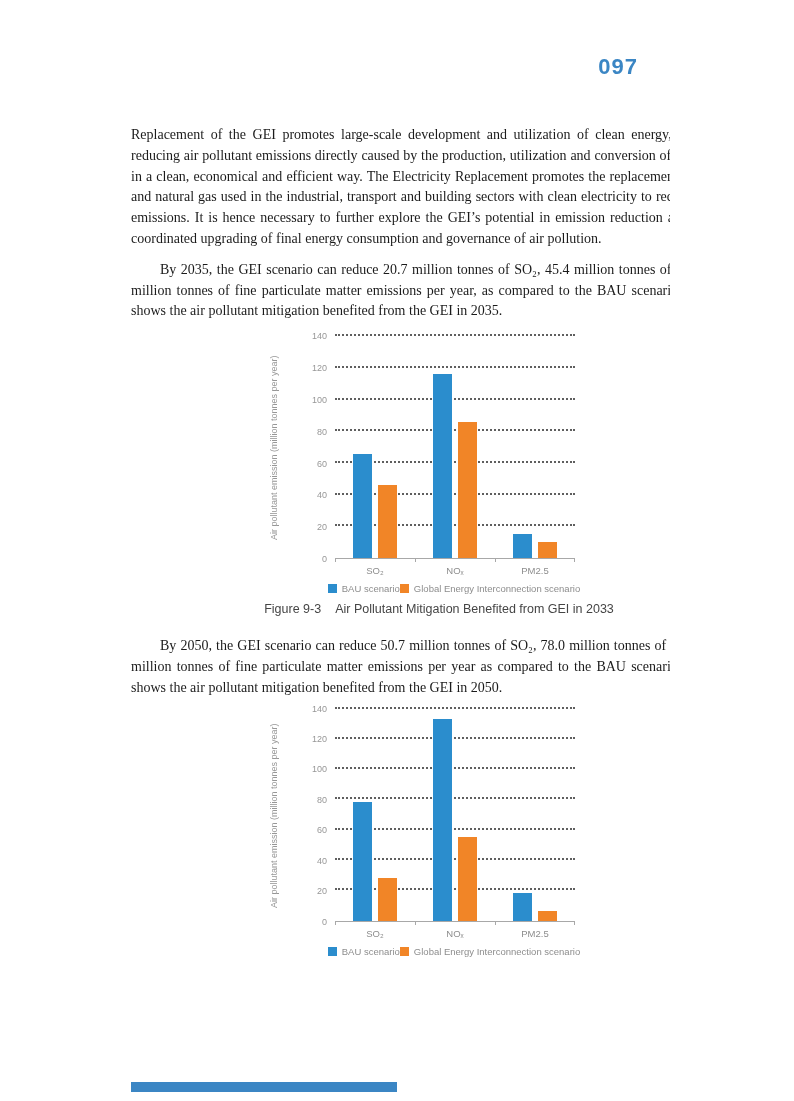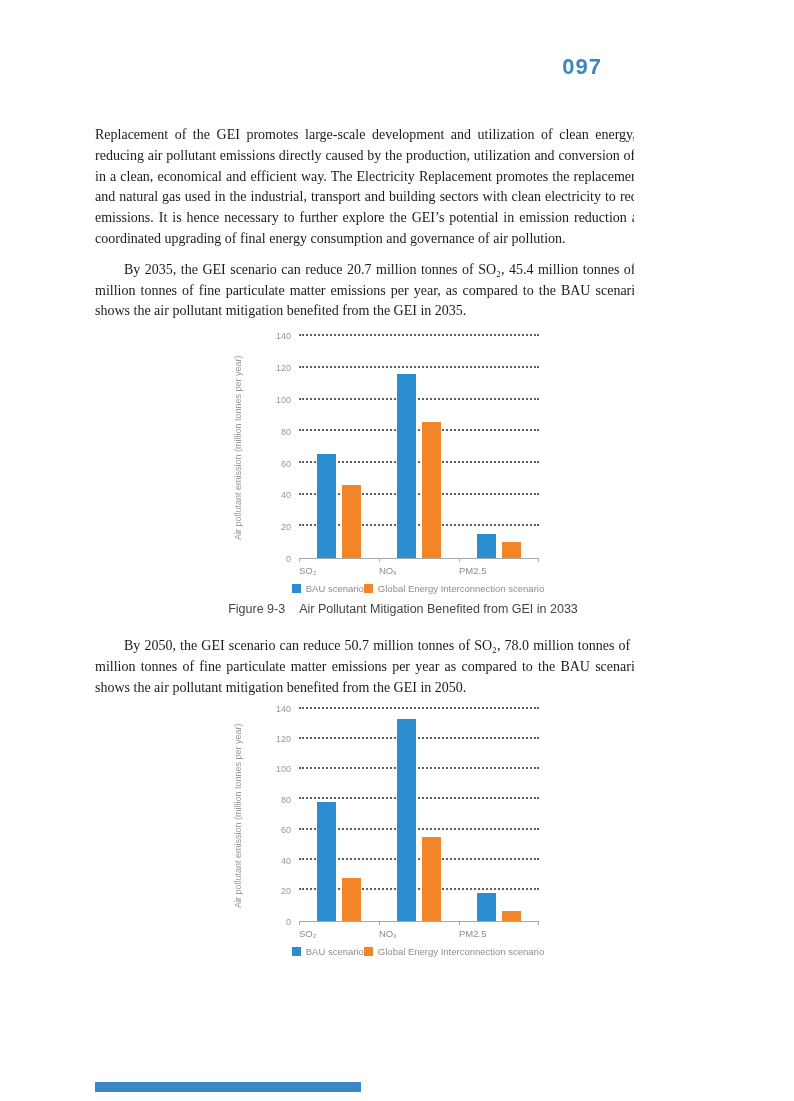--- a/index.html
+++ b/index.html
@@ -1,19 +1,20 @@
 <!DOCTYPE html>
 <html><head>
 <meta charset="utf-8">
 <style>
   html,body { margin:0; padding:0; background:#ffffff; }
   .page {
     position:relative; width:634px; height:1101px; background:#ffffff;
     overflow:hidden;
     font-family:"Liberation Serif","DejaVu Serif",serif;
+    margin-left:36px;
   }
   .page-number {
     position:absolute; top:54px; right:32px;
     font-family:"Liberation Sans","DejaVu Sans",sans-serif;
     font-weight:bold; font-size:22px; color:#3b86c4; letter-spacing:1px;
   }
   .content { position:absolute; left:95px; top:125px; width:616px; }
   p.body-text {
     margin:0; font-size:14px; line-height:20.8px; text-align:justify;
     color:#1b1b1b;
@@ -43,21 +44,21 @@
   figure[data-chart="0"] .plot { height:222px; }
   figure[data-chart="1"] .plot { height:212px; }
   .gridline { position:absolute; left:0; right:0; height:0; border-top:2px dotted #5f5f5f; }
   .group {
     position:absolute; bottom:0; height:100%;
     display:flex; align-items:flex-end; justify-content:center; gap:6px;
   }
   .bar { width:19px; }
   .xtick { position:absolute; top:100%; width:1px; height:4px; background:#a8a8a8; }
   .xlabel {
-    position:absolute; top:100%; margin-top:7px; 
+    position:absolute; top:100%; margin-top:7px; text-align:center;
     font-size:9.5px; color:#8d8d8d;
   }
   .legend {
     display:flex; justify-content:center; align-items:center; 
     margin-top:24px; padding-left:30px;
     font-size:9.5px; color:#8d8d8d;
   }
   .legend-item { display:flex; align-items:center; gap:5px; }
   .swatch { width:9px; height:9px; display:inline-block; }
   .caption {

